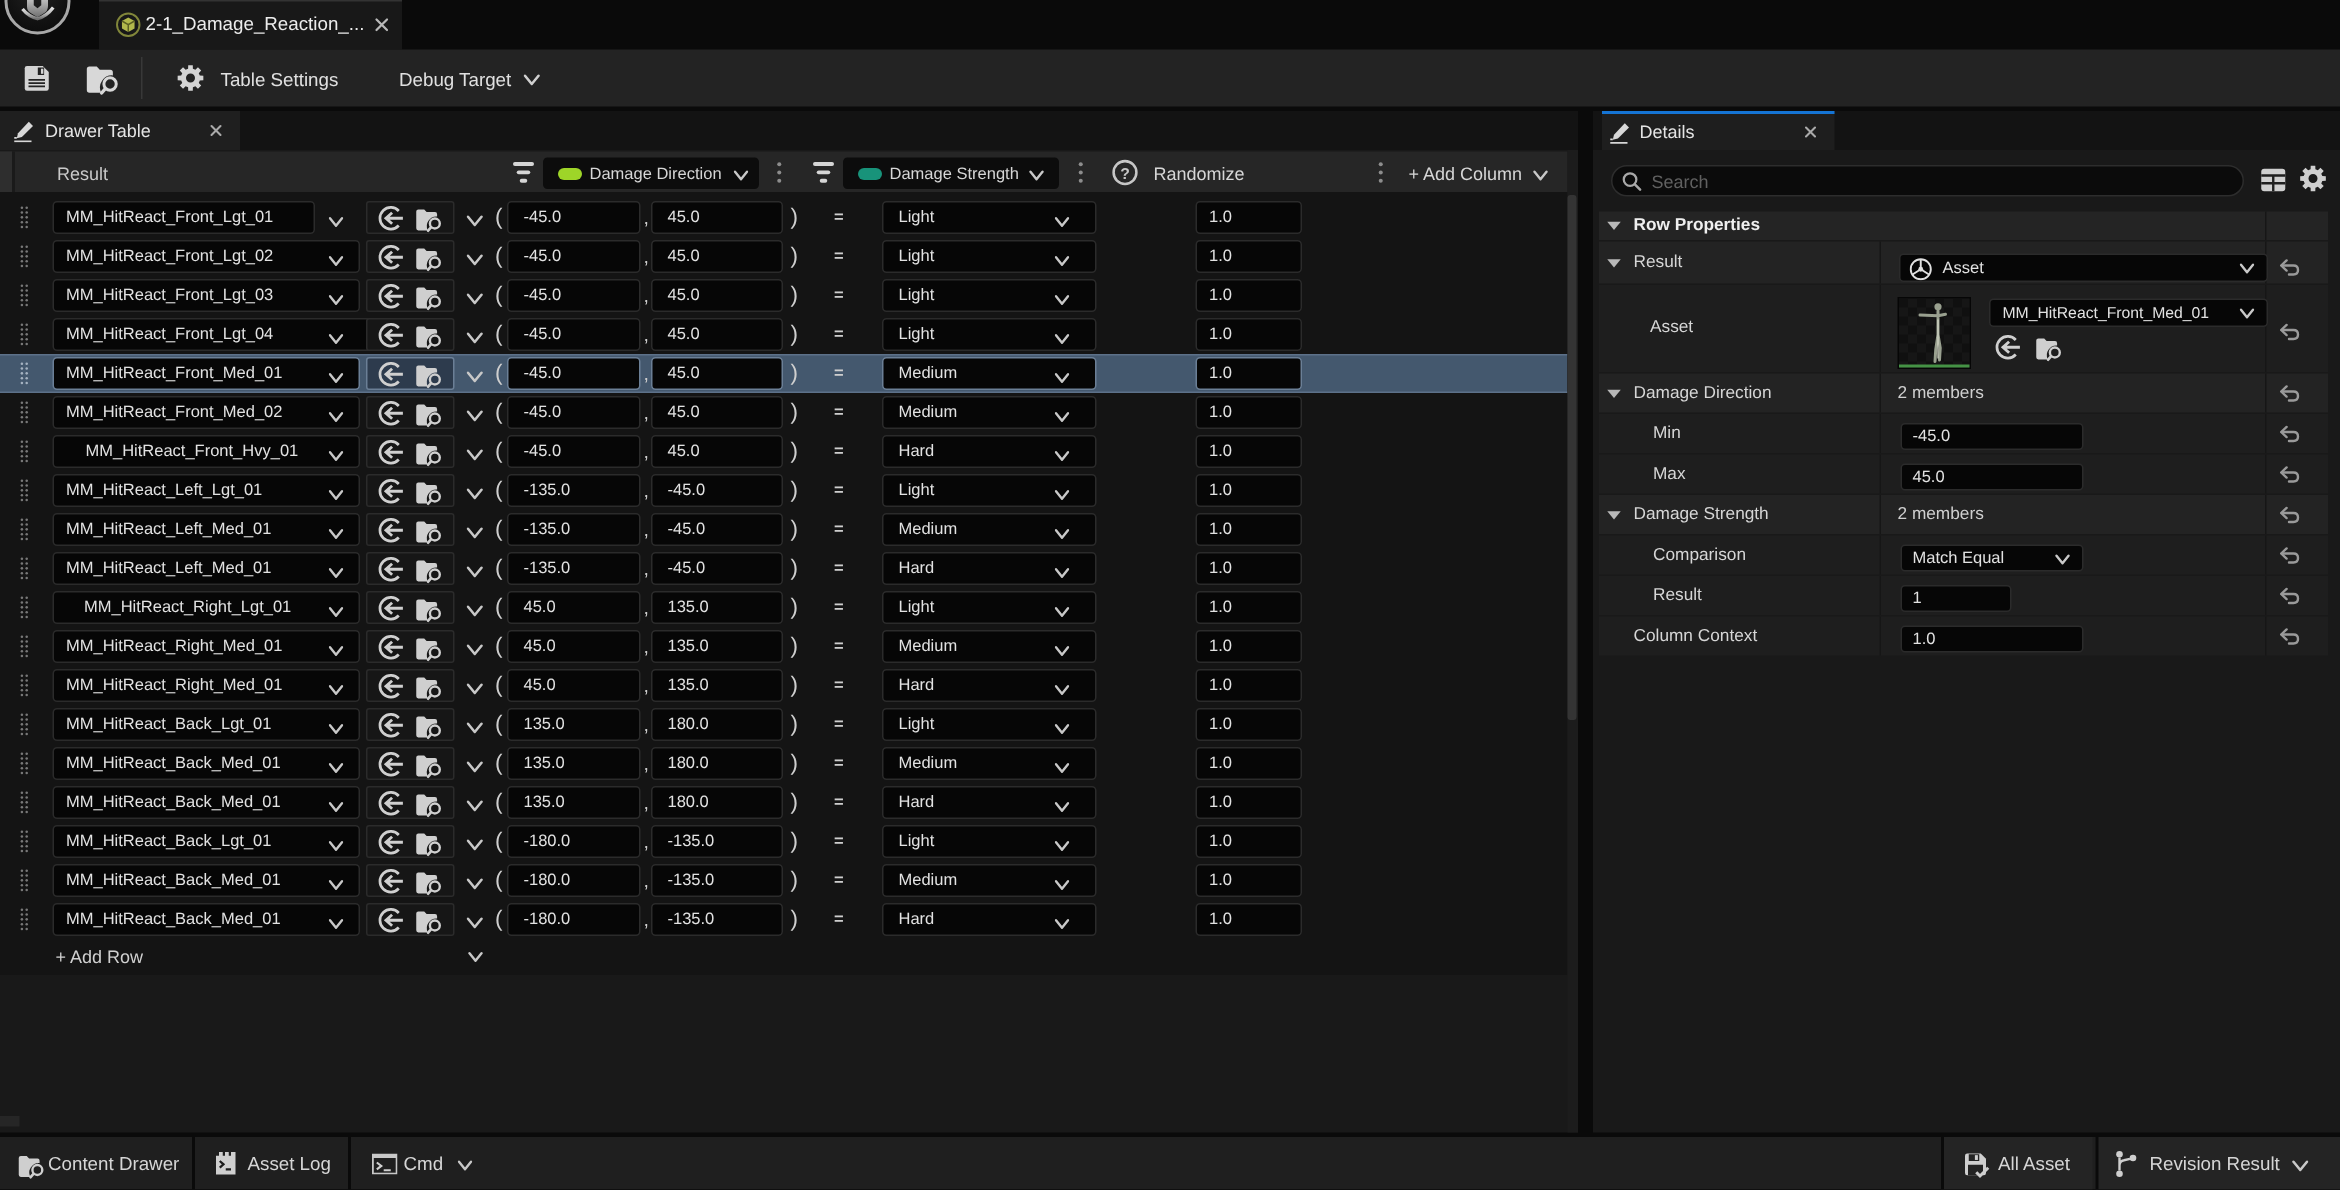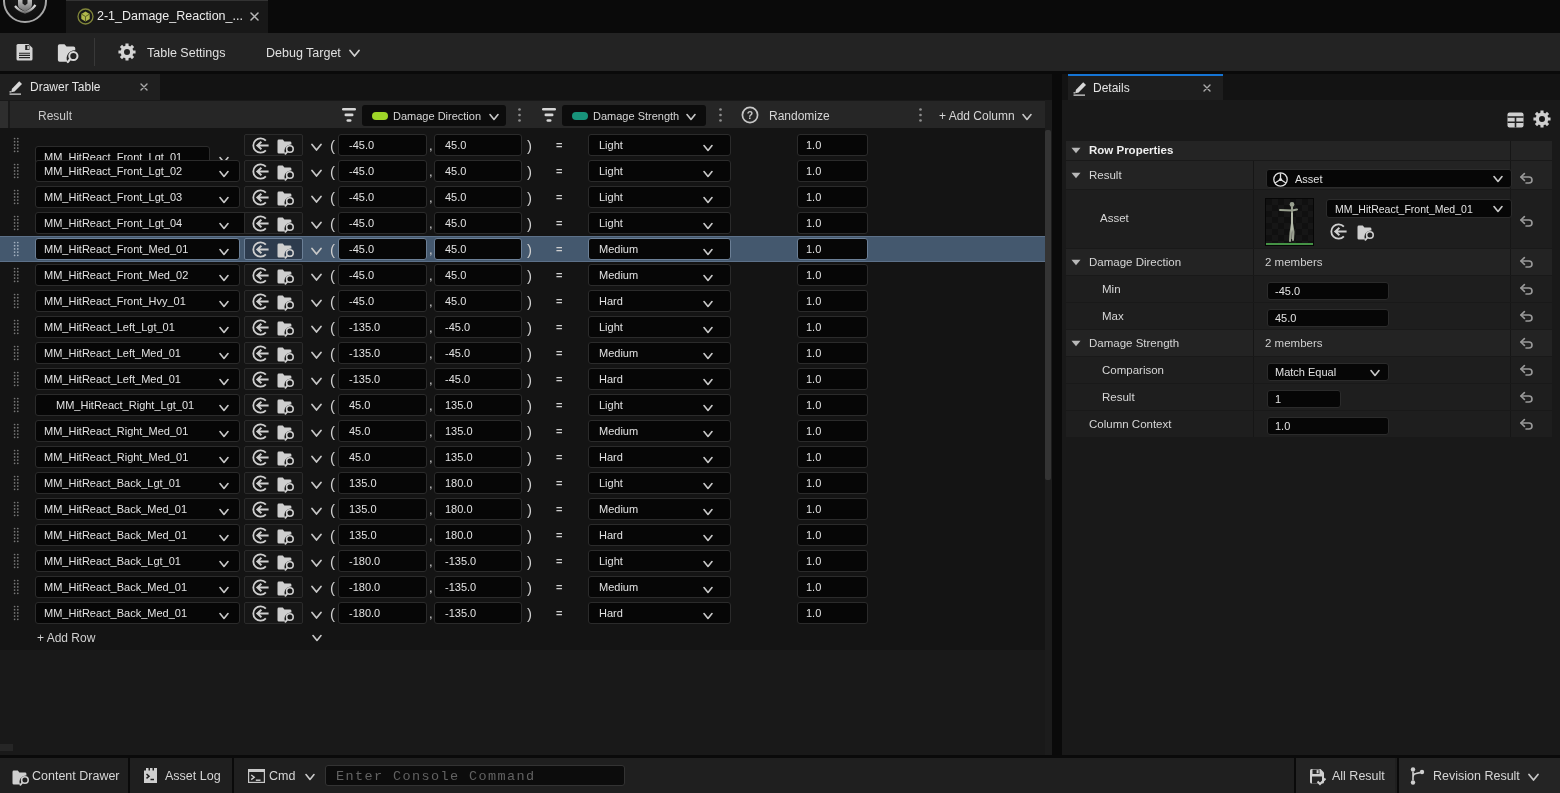--- a/index.html
+++ b/index.html
@@ -127,21 +127,21 @@
           <circle cx="4.8" cy="1.5" r="0.85" fill="#787878"></circle>
           <circle cx="1.6" cy="4.7" r="0.85" fill="#787878"></circle>
           <circle cx="4.8" cy="4.7" r="0.85" fill="#787878"></circle>
           <circle cx="1.6" cy="7.9" r="0.85" fill="#787878"></circle>
           <circle cx="4.8" cy="7.9" r="0.85" fill="#787878"></circle>
           <circle cx="1.6" cy="11.1" r="0.85" fill="#787878"></circle>
           <circle cx="4.8" cy="11.1" r="0.85" fill="#787878"></circle>
           <circle cx="1.6" cy="14.3" r="0.85" fill="#787878"></circle>
           <circle cx="4.8" cy="14.3" r="0.85" fill="#787878"></circle>
         </svg></div>
-      <div class="cell" style="left:35px;top:14px;width:175px;height:22px;border-color:#2b2b2b">
+      <div class="cell" style="left:35px;top:2px;width:175px;height:22px;border-color:#2b2b2b">
         <span class="ct" style="left:8px">MM_HitReact_Front_Lgt_01</span>
         <svg style="position:absolute;left:183px;top:9px" width="10" height="8.5" viewBox="0 0 10 8.5">
           <path d="M1 1.5 L5.0 6.5 L9 1.5" fill="none" stroke="#c8c8c8" stroke-width="1.6" stroke-linecap="round" stroke-linejoin="round"></path>
         </svg>
       </div>
       <div style="position:absolute;left:244px;top:2px;width:59px;height:22px;background:#161616;border:1px solid #2b2b2b;border-radius:2px">
         <div style="position:absolute;left:6px;top:1px"><svg width="19" height="19" viewBox="0 0 19 19">
             <path d="M14.85 4.68 A7.2 7.2 0 1 0 14.85 14.32" fill="none" stroke="#cfcfcf" stroke-width="1.8"></path>
             <path d="M17.6 9.5 H7.0 M10.4 5.8 L6.3 9.5 L10.4 13.2" fill="none" stroke="#cfcfcf" stroke-width="1.9" stroke-linejoin="miter"></path>
           </svg></div>
@@ -446,21 +446,21 @@
           <circle cx="1.6" cy="4.7" r="0.85" fill="#787878"></circle>
           <circle cx="4.8" cy="4.7" r="0.85" fill="#787878"></circle>
           <circle cx="1.6" cy="7.9" r="0.85" fill="#787878"></circle>
           <circle cx="4.8" cy="7.9" r="0.85" fill="#787878"></circle>
           <circle cx="1.6" cy="11.1" r="0.85" fill="#787878"></circle>
           <circle cx="4.8" cy="11.1" r="0.85" fill="#787878"></circle>
           <circle cx="1.6" cy="14.3" r="0.85" fill="#787878"></circle>
           <circle cx="4.8" cy="14.3" r="0.85" fill="#787878"></circle>
         </svg></div>
       <div class="cell" style="left:35px;top:2px;width:205px;height:22px;border-color:#2b2b2b">
-        <span class="ct" style="left:8px">MM_HitReact_Front_Hvy_01</span>
+        <span class="ct" style="left:21px">MM_HitReact_Front_Hvy_01</span>
         <svg style="position:absolute;left:183px;top:9px" width="10" height="8.5" viewBox="0 0 10 8.5">
           <path d="M1 1.5 L5.0 6.5 L9 1.5" fill="none" stroke="#c8c8c8" stroke-width="1.6" stroke-linecap="round" stroke-linejoin="round"></path>
         </svg>
       </div>
       <div style="position:absolute;left:244px;top:2px;width:59px;height:22px;background:#161616;border:1px solid #2b2b2b;border-radius:2px">
         <div style="position:absolute;left:6px;top:1px"><svg width="19" height="19" viewBox="0 0 19 19">
             <path d="M14.85 4.68 A7.2 7.2 0 1 0 14.85 14.32" fill="none" stroke="#cfcfcf" stroke-width="1.8"></path>
             <path d="M17.6 9.5 H7.0 M10.4 5.8 L6.3 9.5 L10.4 13.2" fill="none" stroke="#cfcfcf" stroke-width="1.9" stroke-linejoin="miter"></path>
           </svg></div>
         <div style="position:absolute;left:31px;top:2px"><svg width="20" height="19" viewBox="0 0 20 19">
@@ -1139,20 +1139,28 @@
 <div class="abs" style="left:1068px;top:74px;width:155px;height:26px;background:#1e1e1e;border-top:2.5px solid #1574d4"></div>
 <div class="abs" style="left:1072px;top:80px"><svg width="16" height="16" viewBox="0 0 16 16">
 <path d="M11.2 2.2 L14 5 L6.6 12.4 L3.2 13.2 L4 9.8 Z" fill="#d8d8d8"></path>
 <path d="M1.5 15.2 H13 M1.5 12.9 H3.2" stroke="#d8d8d8" stroke-width="1.2"></path>
       </svg></div>
 <span class="lbl" style="left:1093px;top:81px;color:#e4e4e4">Details</span>
 <svg class="abs" style="left:1202px;top:83px" width="10" height="10" viewBox="0 0 10 10">
 <path d="M2 2 L8 8 M8 2 L2 8" stroke="#aaa" stroke-width="1.4" stroke-linecap="round"></path>
     </svg>
 <div class="abs" style="left:1062px;top:100px;width:498px;height:655px;background:#191919"></div>
+<div class="abs" style="left:1074px;top:110px;width:422px;height:21px;background:#0b0b0b;
+border:1px solid #2d2d2d;border-radius:11px">
+<svg style="position:absolute;left:6px;top:3px" width="14" height="14" viewBox="0 0 14 14">
+<circle cx="5.7" cy="5.7" r="4.2" fill="none" stroke="#a8a8a8" stroke-width="1.5"></circle>
+<path d="M8.9 8.9 L12.4 12.4" stroke="#a8a8a8" stroke-width="1.7" stroke-linecap="round"></path>
+      </svg>
+<span style="position:absolute;left:26px;top:3px;font-size:12px;color:#606060">Search</span>
+    </div>
 <svg class="abs" style="left:1507px;top:112px" width="17" height="16" viewBox="0 0 17 16">
 <rect x="0.5" y="0.5" width="16" height="15" rx="2" fill="#cfcfcf"></rect>
 <path d="M0.5 5 H16.5 M8.5 5 V15.5 M0.5 10.2 H16.5" stroke="#1f1f1f" stroke-width="1.6"></path>
     </svg>
 <svg class="abs" style="left:1533px;top:110px" width="18" height="18" viewBox="0 0 18 18">
       <path d="M7.47 0.44 L10.53 0.44 L10.60 2.80 L12.25 3.49 L13.97 1.86 L16.14 4.03 L14.51 5.75 L15.20 7.40 L17.56 7.47 L17.56 10.53 L15.20 10.60 L14.51 12.25 L16.14 13.97 L13.97 16.14 L12.25 14.51 L10.60 15.20 L10.53 17.56 L7.47 17.56 L7.40 15.20 L5.75 14.51 L4.03 16.14 L1.86 13.97 L3.49 12.25 L2.80 10.60 L0.44 10.53 L0.44 7.47 L2.80 7.40 L3.49 5.75 L1.86 4.03 L4.03 1.86 L5.75 3.49 L7.40 2.80 Z M12.00 9.00 A3.0 3.0 0 1 0 6.00 9.00 A3.0 3.0 0 1 0 12.00 9.00 Z" fill="#cfcfcf" fill-rule="evenodd"></path>
     </svg>
 <div class="abs" style="left:1066px;top:141px;width:486px;height:19px;background:#242424"></div>
 <div class="abs" style="left:1510px;top:141px;width:1px;height:19px;background:#161616"></div>
 <div class="abs" style="left:1066px;top:161px;width:486px;height:28px;background:#232323"></div>
@@ -1315,32 +1323,28 @@
 <svg class="abs" style="left:248px;top:769px" width="17" height="14" viewBox="0 0 17 14">
 <rect x="0.6" y="0.6" width="15.8" height="12.8" fill="none" stroke="#c8c8c8" stroke-width="1.2"></rect>
 <rect x="0.6" y="0.6" width="15.8" height="2.4" fill="#c8c8c8"></rect>
 <path d="M3.2 6 L6.2 8.3 L3.2 10.6" fill="none" stroke="#d0d0d0" stroke-width="1.4"></path>
 <path d="M7.8 11.2 H12.5" stroke="#d0d0d0" stroke-width="1.4"></path>
     </svg>
 <span class="lbl" style="left:269px;top:769px;font-size:12.5px;color:#d6d6d6">Cmd</span>
 <svg style="position:absolute;left:305px;top:773px" width="10" height="8.5" viewBox="0 0 10 8.5">
       <path d="M1 1.5 L5.0 6.5 L9 1.5" fill="none" stroke="#c8c8c8" stroke-width="1.6" stroke-linecap="round" stroke-linejoin="round"></path>
     </svg>
-<div class="abs" style="left:325px;top:765px;width:300px;height:21px;background:#0c0c0c;
-border:1px solid #333;border-radius:3px">
-<span style="position:absolute;left:10px;top:3px;font-family:'Liberation Mono',monospace;font-size:13.5px;letter-spacing:1.4px;color:#626262">Enter Console Command</span>
-    </div>
 <svg class="abs" style="left:1308px;top:767px" width="19" height="19" viewBox="0 0 19 19">
 <path d="M2 3.5 Q2 2 3.5 2 H12.5 L16 5.5 V15 Q16 16.5 14.5 16.5 H3.5 Q2 16.5 2 15 Z" fill="#cfcfcf"></path>
 <rect x="4.5" y="2.5" width="7" height="4.5" fill="#242424"></rect>
       <rect x="8.6" y="3.1" width="2" height="3.2" fill="#cfcfcf"></rect>
 <rect x="4" y="9.5" width="10" height="7" fill="#242424"></rect>
 <path d="M9.5 14.5 L12 17 L17.5 11.5" fill="none" stroke="#cfcfcf" stroke-width="2"></path>
     </svg>
-<span class="lbl" style="left:1332px;top:769px;font-size:12.5px;color:#d6d6d6">All Result</span>
+<span class="lbl" style="left:1332px;top:769px;font-size:12.5px;color:#d6d6d6">All Asset</span>
 <svg class="abs" style="left:1408px;top:766px" width="18" height="20" viewBox="0 0 18 20">
 <circle cx="5" cy="3.5" r="2.2" fill="#cfcfcf"></circle>
       <circle cx="14" cy="6" r="2.2" fill="#cfcfcf"></circle>
 <circle cx="5" cy="16.5" r="2.2" fill="#cfcfcf"></circle>
 <path d="M5 5.7 V14.3 M5 11 Q5 8 8 7.5 L12 6.6" fill="none" stroke="#cfcfcf" stroke-width="1.6"></path>
     </svg>
 <span class="lbl" style="left:1433px;top:769px;font-size:12.5px;color:#d6d6d6">Revision Result</span>
 <svg style="position:absolute;left:1528px;top:773px" width="11" height="9" viewBox="0 0 11 9">
       <path d="M1 1.5 L5.5 7 L10 1.5" fill="none" stroke="#c8c8c8" stroke-width="1.7" stroke-linecap="round" stroke-linejoin="round"></path>
     </svg>

